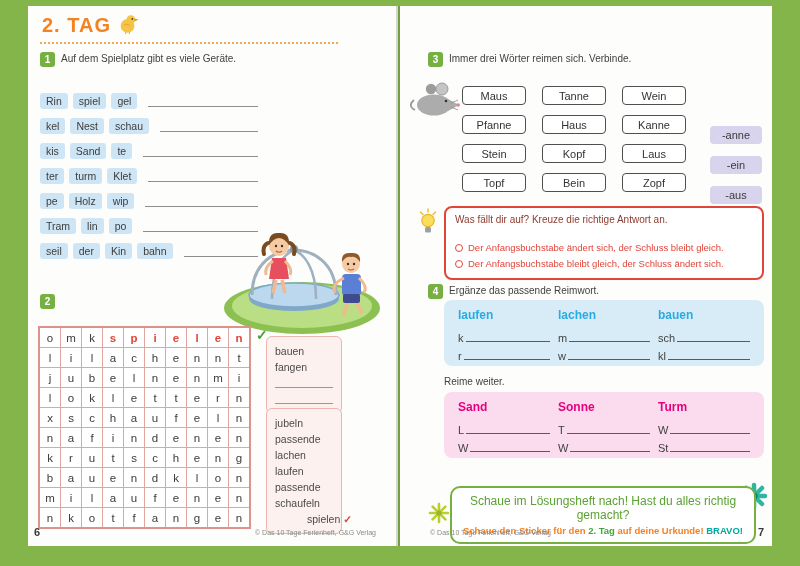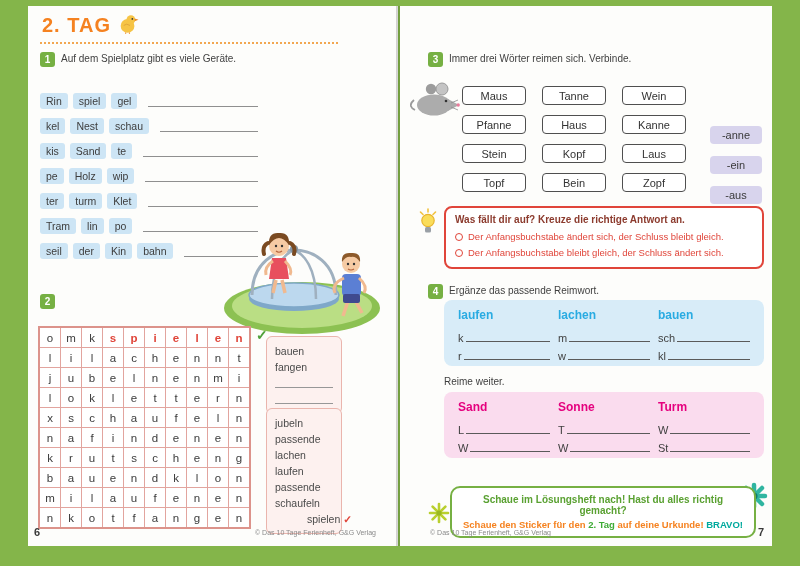--- a/index.html
+++ b/index.html
@@ -60,41 +60,41 @@
                  grid-template-columns: repeat(3, 64px); column-gap: 16px; row-gap: 10px; }
   .word-box { height: 19px; border: 1.5px solid #4f4f4f; border-radius: 4px; background: #fff;
               display: flex; align-items: center; justify-content: center; font-size: 11px; color: #333; }
   .endings { position: absolute; left: 310px; top: 76px; width: 52px; display: flex; flex-direction: column; gap: 12px; margin-top: 44px; }
   .ending-tile { background: #d8d4ed; border-radius: 4px; text-align: center; padding: 3px 0;
                  font-size: 11px; color: #3a3a3a; }
 
   .bulb { position: absolute; left: 18px; top: 202px; }
   .tip-box { position: absolute; left: 44px; top: 200px; width: 320px; border: 2px solid #e0453a;
              border-radius: 8px; background: #fff; padding: 6px 9px; }
-  .tip-title { font-size: 10px; font-weight: bold; color: #8c3b2e; margin-bottom: 4px; }
+  .tip-title { font-size: 10px; font-weight: normal; color: #8c3b2e; margin-bottom: 15px; }
   .tip-option { display: flex; align-items: center; gap: 5px; font-size: 9.5px; color: #e0453a; line-height: 1.7; }
   .opt-circle { width: 8px; height: 8px; border: 1.3px solid #e0453a; border-radius: 50%; flex: 0 0 auto; }
 
   .ex4-head { left: 28px; top: 278px; }
   .rhyme-box { position: absolute; left: 44px; width: 320px; height: 66px; border-radius: 8px;
                display: flex; justify-content: space-between; padding: 8px 14px; }
   .rhyme-box.blue { top: 294px; background: #d8ecf8; }
   .rhyme-box.pink { top: 386px; background: #fadcee; }
   .rhyme-col { width: 92px; }
   .rhyme-header { font-weight: bold; font-size: 12px; margin-bottom: 4px; }
   .blue .rhyme-header { color: #29abe2; }
   .pink .rhyme-header { color: #e5007e; }
   .rhyme-row { display: flex; align-items: flex-end; height: 18px; font-size: 11px; color: #3f3f3f; }
   .rhyme-prefix { margin-right: 2px; }
   .rhyme-line { flex: 1; border-bottom: 1px solid #5a5a5a; height: 1px; margin-bottom: 2px; }
   .reime { position: absolute; left: 44px; top: 370px; font-size: 10px; color: #3f3f3f; }
 
   .note-box { position: absolute; left: 50px; top: 480px; width: 306px; border: 2px solid #76b043;
               border-radius: 10px; background: #fff; padding: 6px 6px; text-align: center; }
-  .note-line1 { font-size: 10px; font-weight: bold; color: #5aa132; margin-bottom: 3px; }
+  .note-line1 { font-size: 12px; font-weight: normal; color: #5aa132; margin-bottom: 3px; }
   .note-line2 { font-size: 9.5px; font-weight: bold; color: #f58220; }
   .note-day { color: #3daa35; }
   .note-bravo { color: #00a99d; }
   .flower-left { position: absolute; left: 28px; top: 496px; }
   .flower-right { position: absolute; left: 340px; top: 476px; }
   .right-num { right: 8px; }
   .right-copy { left: 30px; }
 </style>
 </head>
 <body>
@@ -138,29 +138,29 @@
           <span class="tile">schau</span>
           <span class="write-line"></span>
         </div>
         <div class="tile-row">
           <span class="tile">kis</span>
           <span class="tile">Sand</span>
           <span class="tile">te</span>
           <span class="write-line"></span>
         </div>
         <div class="tile-row">
+          <span class="tile">ter</span>
+          <span class="tile">turm</span>
+          <span class="tile">Klet</span>
+          <span class="write-line"></span>
+        </div>
+        <div class="tile-row">
           <span class="tile">pe</span>
           <span class="tile">Holz</span>
           <span class="tile">wip</span>
-          <span class="write-line"></span>
-        </div>
-        <div class="tile-row">
-          <span class="tile">ter</span>
-          <span class="tile">turm</span>
-          <span class="tile">Klet</span>
           <span class="write-line"></span>
         </div>
         <div class="tile-row">
           <span class="tile">Tram</span>
           <span class="tile">lin</span>
           <span class="tile">po</span>
           <span class="write-line"></span>
         </div>
         <div class="tile-row">
           <span class="tile">seil</span>

